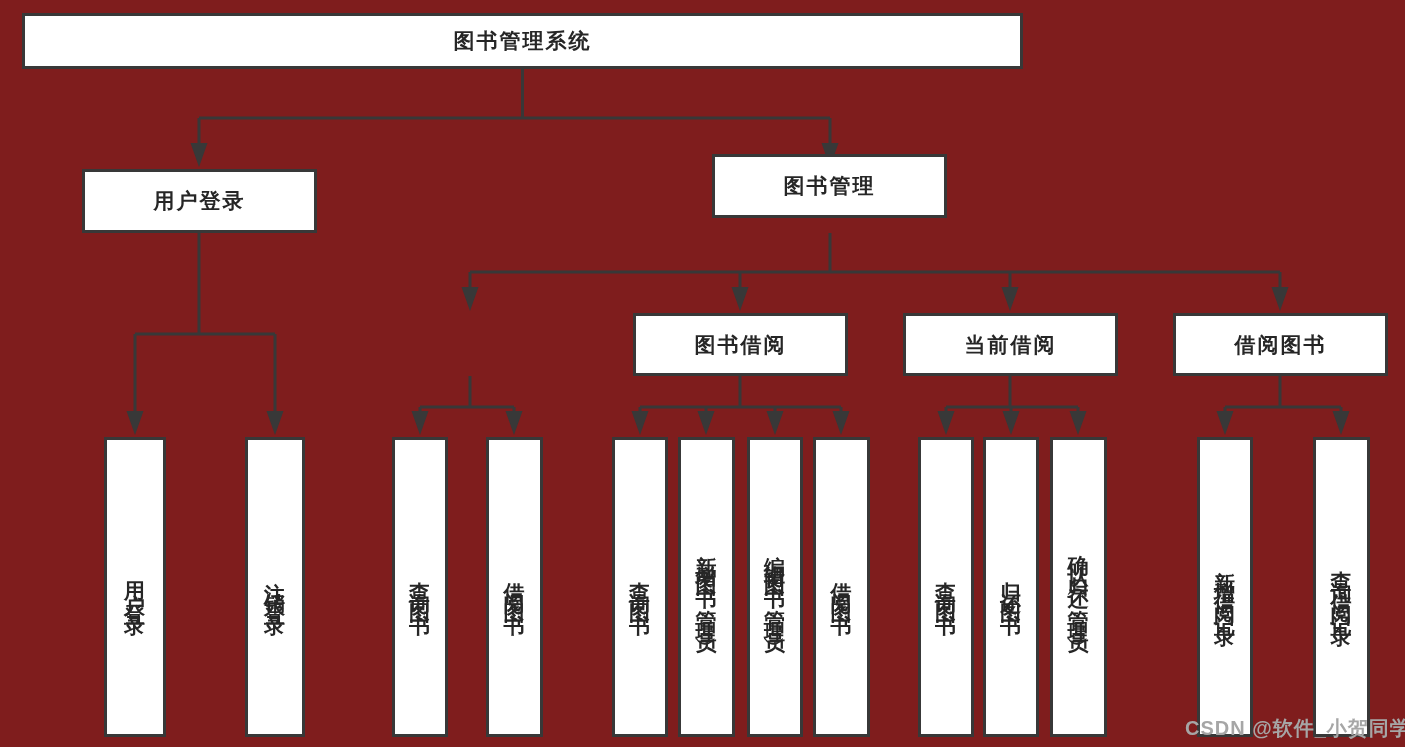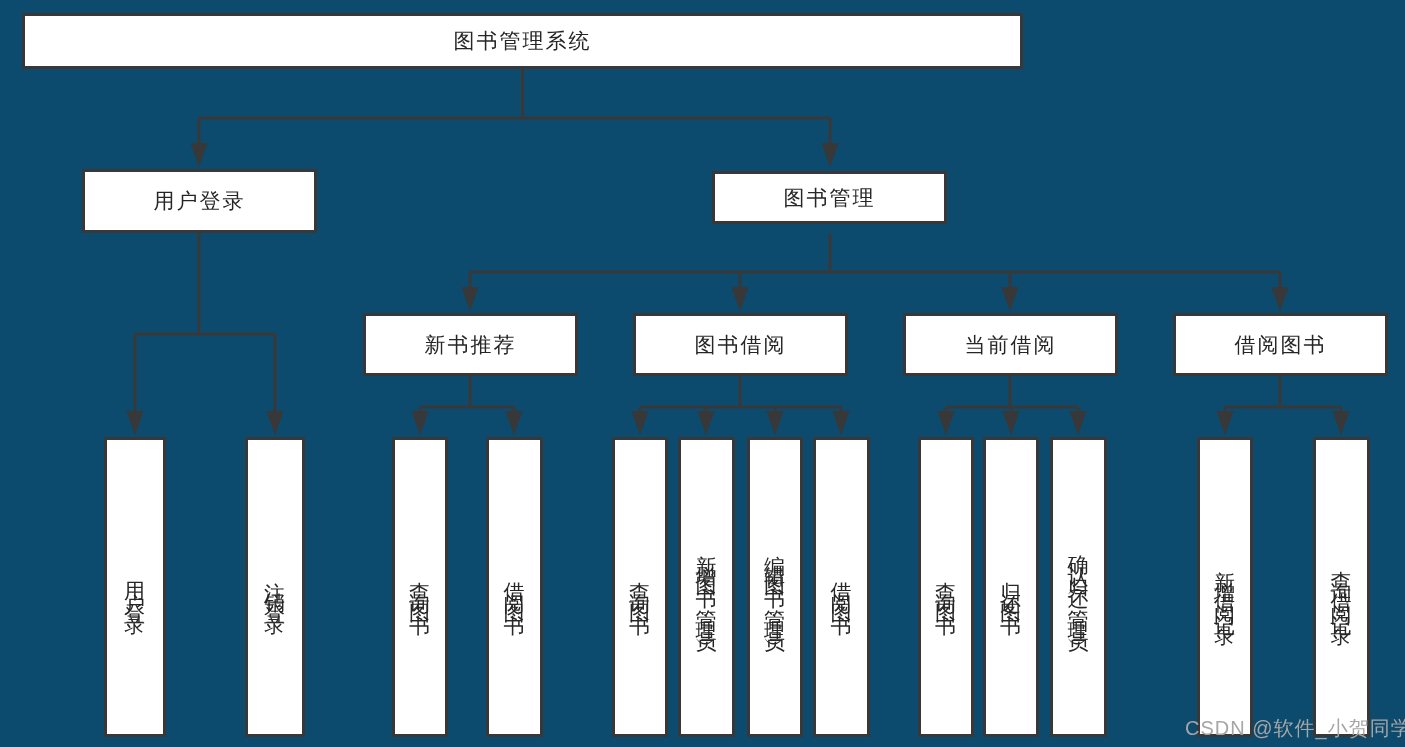--- a/index.html
+++ b/index.html
@@ -1,21 +1,22 @@
 <!DOCTYPE html>
 <html><head>
 <meta charset="utf-8">
 <style>
   html,body{margin:0;padding:0;background:#ffffff;}
   #canvas{
     position:relative;
     width:1405px;height:747px;
-    background:#0c4a6e;
+    background:#7f1d1d;
     font-family:"Liberation Sans","DejaVu Sans",sans-serif;
     overflow:hidden;
+    font-weight:bold;
   }
   #connectors{position:absolute;left:0;top:0;z-index:1;}
   .node{
     position:absolute;
     box-sizing:border-box;
     background:#ffffff;
     border:3px solid #383838;
     display:flex;align-items:center;justify-content:center;
     color:#262626;
     z-index:2;
@@ -90,27 +91,24 @@
     </g>
   </svg>
 
   <div class="node" style="left:22px;top:13px;width:1001px;height:56px">
     <span class="h-label">图书管理系统</span>
   </div>
 
   <div class="node" style="left:82px;top:169px;width:235px;height:64px">
     <span class="h-label">用户登录</span>
   </div>
-  <div class="node" style="left:712px;top:171px;width:235px;height:53px">
+  <div class="node" style="left:712px;top:154px;width:235px;height:64px">
     <span class="h-label">图书管理</span>
   </div>
 
-  <div class="node" style="left:363px;top:313px;width:215px;height:63px">
-    <span class="h-label">新书推荐</span>
-  </div>
   <div class="node" style="left:903px;top:313px;width:215px;height:63px">
     <span class="h-label">当前借阅</span>
   </div>
   <div class="node" style="left:633px;top:313px;width:215px;height:63px">
     <span class="h-label">图书借阅</span>
   </div>
   <div class="node" style="left:1173px;top:313px;width:215px;height:63px">
     <span class="h-label">借阅图书</span>
   </div>
 

